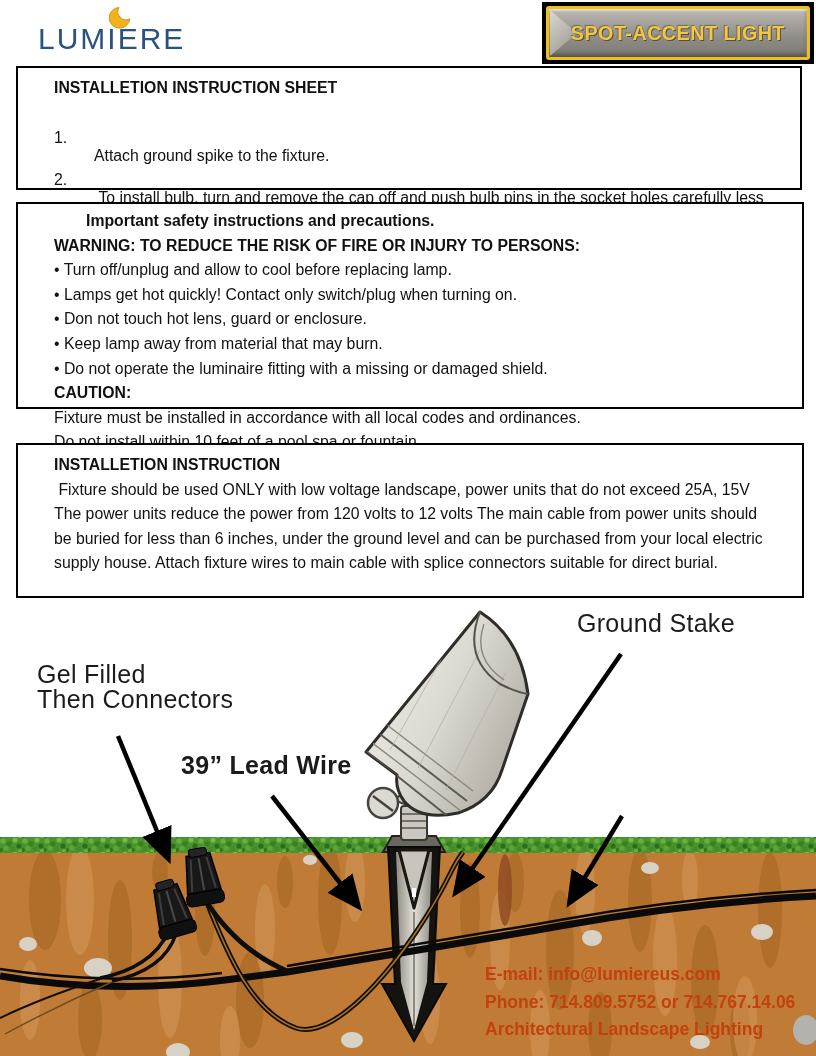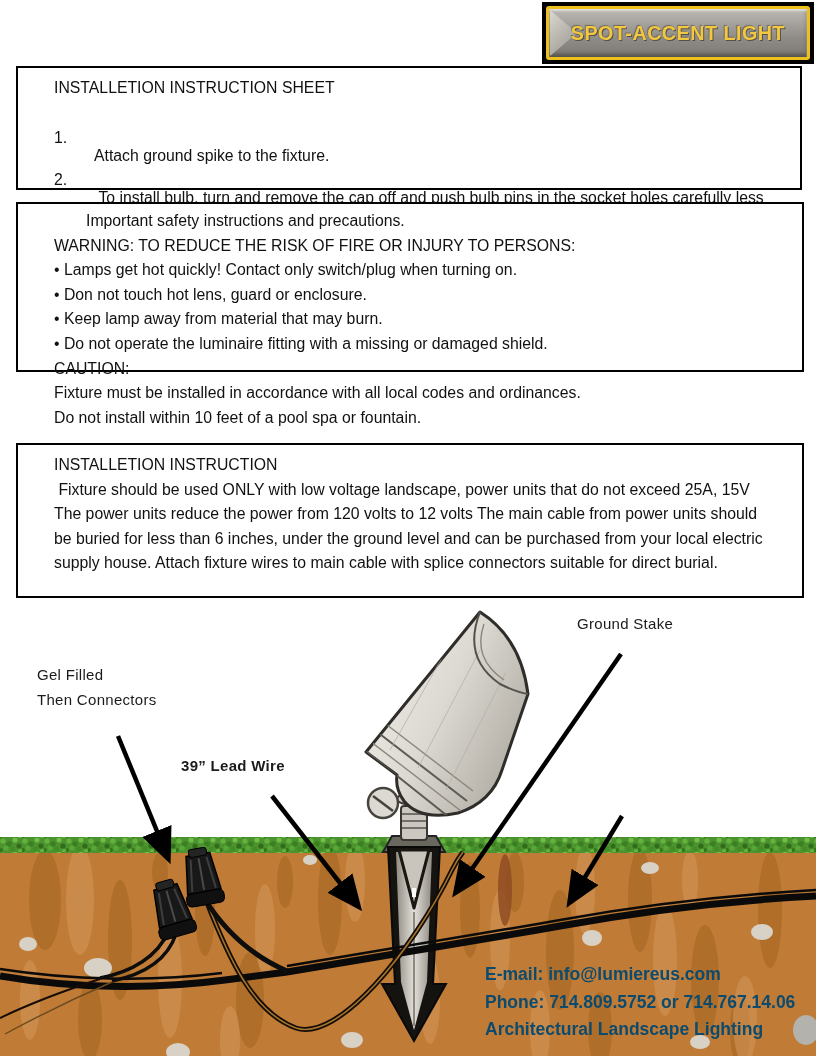--- a/index.html
+++ b/index.html
@@ -19,47 +19,53 @@
          display:flex;align-items:center;justify-content:center;}
   .badge-arrow{position:absolute;left:1px;top:1px;bottom:1px;width:27px;
          background:linear-gradient(135deg,#dbd8d2,#95928b);
          clip-path:polygon(0 0,100% 50%,0 100%);}
   .badge-text{font-weight:bold;font-size:21px;letter-spacing:.5px;color:#f3c83e;
          transform:scaleX(.94);text-shadow:1px 1px 0 #53504a,-1px -1px 1px #6e6a63;}
 
   
   .tbox{position:absolute;left:16px;border:2px solid #000;box-sizing:border-box;
         background:#fff;font-size:15.8px;line-height:24.6px;}
-  .tbox h2{margin:0;font-size:15.8px;line-height:24.6px;font-weight:normal;}
+  .tbox h2{margin:0;font-size:15.8px;line-height:24.6px;font-weight:bold;}
   #box1{top:66px;width:786px;height:124px;padding:8px 14px 0 36px;}
   #box1 .steps{margin-top:25px;}
   .step{display:grid;grid-template-columns:40px 1fr;}
   .step-text{white-space:pre-wrap;margin-top:18px;}
-  #box2{top:202px;width:788px;height:170px;padding:5px 14px 0 36px;}
+  #box2{top:202px;width:788px;height:207px;padding:5px 14px 0 36px;}
   #box2 .safety-title{padding-left:32px;}
   #box3{top:443px;width:788px;height:155px;padding:8px 25px 0 36px;}
   #box3 .body-text{white-space:pre-wrap;margin:0;}
 
   
   .illustration{position:absolute;left:0;top:600px;width:816px;height:456px;background:#fff;}
   .illustration svg{position:absolute;left:0;top:0;}
-  .diag-label{position:absolute;font-size:15px;line-height:25px;color:#1b1b1b;
+  .diag-label{position:absolute;font-size:25px;line-height:25px;color:#1b1b1b;
               letter-spacing:.3px;white-space:nowrap;}
   #lbl-connectors{left:37px;top:62px;}
   #lbl-leadwire{left:181px;top:153px;font-weight:bold;}
   #lbl-groundstake{left:577px;top:11px;}
   #lbl-mainwire{left:565px;top:141px;width:196px;text-align:center;}
-  .contact{position:absolute;left:485px;top:361px;color:#0c4a6e;font-weight:bold;
+  .contact{position:absolute;left:485px;top:361px;color:#c2410c;font-weight:bold;
            font-size:17.5px;line-height:27.5px;white-space:nowrap;}
 </style>
 </head>
 <body>
 
 <div class="page">
 
+  <div class="logo">
+    <svg class="logo-moon" viewBox="0 0 24 24" width="24" height="24">
+      <path d="M11,1.5 A10.3,10.3 0 1,0 21.8,12.8 A8.1,8.1 0 0,1 11,1.5 Z" fill="#f2b21c" stroke="#cf930e" stroke-width="1"></path>
+    </svg>
+    <div class="logo-text">LUMIERE</div>
+  </div>
 
   <div class="badge">
     <div class="badge-inner">
       <span class="badge-arrow"></span>
       <span class="badge-text">SPOT-ACCENT LIGHT</span>
     </div>
   </div>
 
   <section class="tbox" id="box1">
     <h2>INSTALLETION INSTRUCTION SHEET</h2>
@@ -71,20 +77,21 @@
       <div class="step">
         <span class="step-num">2.</span>
         <span class="step-text"> To install bulb, turn and remove the cap off and push bulb pins in the socket holes carefully less seated. Then replace the cap.</span>
       </div>
     </div>
   </section>
 
   <section class="tbox" id="box2">
     <h2 class="safety-title">Important safety instructions and precautions.</h2>
     <h2>WARNING: TO REDUCE THE RISK OF FIRE OR INJURY TO PERSONS:</h2>
+    <div>• Turn off/unplug and allow to cool before replacing lamp.</div>
     <div>• Lamps get hot quickly! Contact only switch/plug when turning on.</div>
     <div>• Don not touch hot lens, guard or enclosure.</div>
     <div>• Keep lamp away from material that may burn.</div>
     <div>• Do not operate the luminaire fitting with a missing or damaged shield.</div>
     <h2>CAUTION:</h2>
     <div>Fixture must be installed in accordance with all local codes and ordinances.</div>
     <div>Do not install within 10 feet of a pool spa or fountain.</div>
   </section>
 
   <section class="tbox" id="box3">

